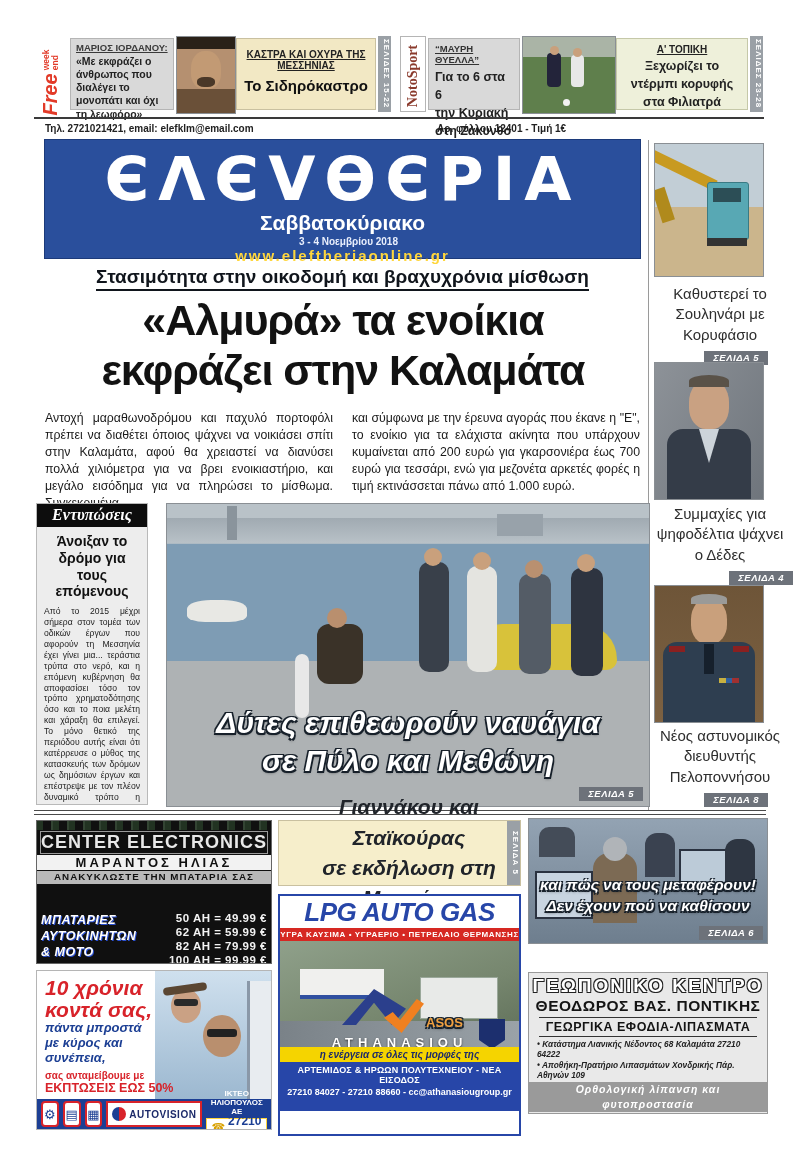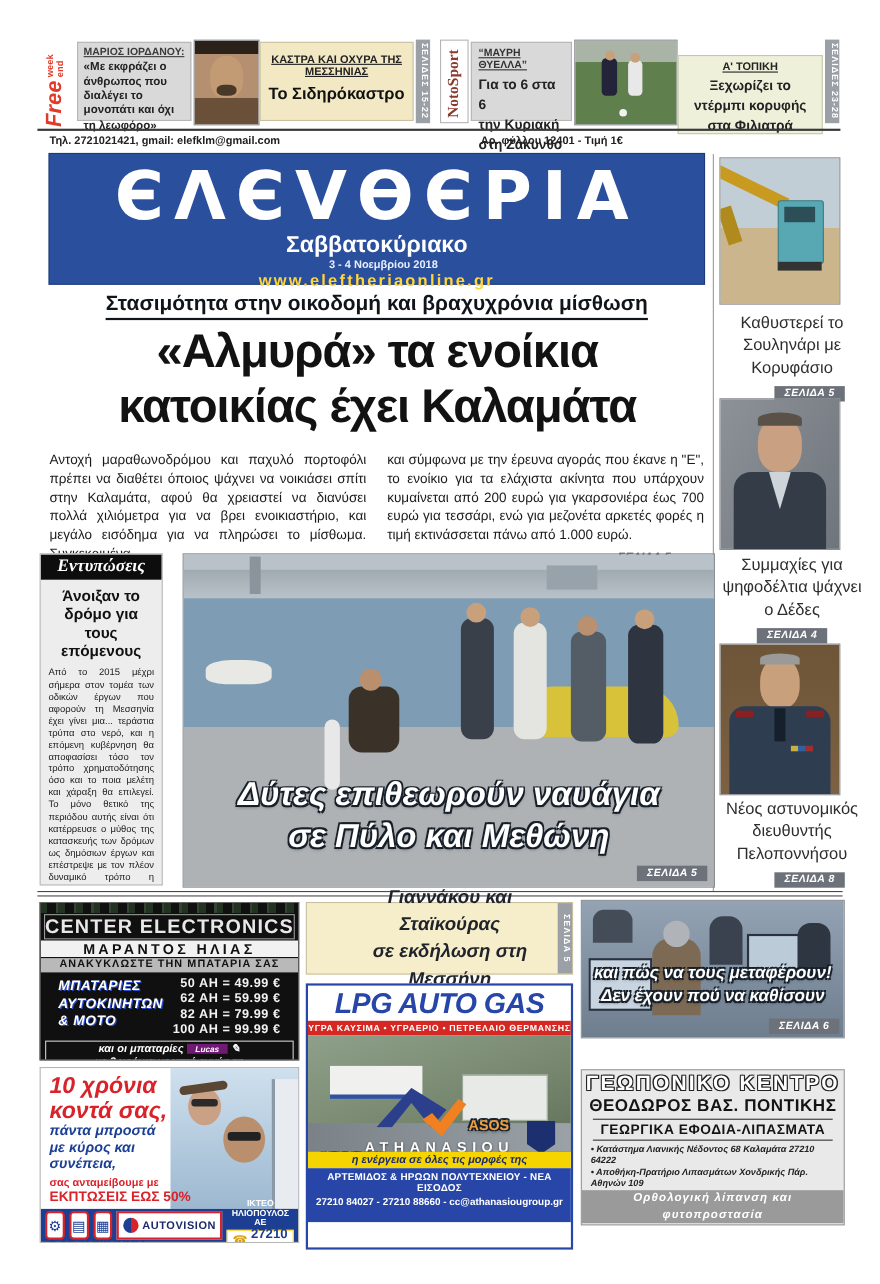--- a/index.html
+++ b/index.html
@@ -45,21 +45,21 @@
   #opinion .op-body{font-size:8.6px;line-height:1.27;text-align:justify;padding:2px 7px;color:#222;}
   
   .side-caption{font-size:15px;color:#2e2e2e;text-align:center;line-height:1.35;}
   
   .ce{background:#101010;border:1px solid #666;color:#eee;}
   .ce .ce-circuit{height:9px;background:repeating-linear-gradient(90deg,#223322 0 6px,#101010 6px 14px,#334433 14px 16px);}
   .ce .ce-title{font-size:18px;font-weight:800;text-align:center;letter-spacing:1px;color:#e8e8e8;
      border:1px solid #9a9a9a;margin:1px 3px;line-height:1.15;}
   .ce .ce-name{background:#f2f2f2;color:#111;font-weight:800;text-align:center;font-size:13px;letter-spacing:3px;line-height:1.2;margin-top:1px;}
   .ce .ce-band{background:#b9b9b9;color:#111;font-weight:800;text-align:center;font-size:9.8px;letter-spacing:1px;line-height:1.25;margin-top:1px;}
-  .ce .ce-main{display:flex;padding:3px 16px 2px;}
+  .ce .ce-main{display:flex;padding:3px 4px 2px;margin-top:24px;}
   .ce .ce-left div{font-size:12.5px;font-weight:800;font-style:italic;color:#fff;
      text-shadow:1px 1px 0 #2a4fd0;margin:2px 0;letter-spacing:.5px;}
   .ce .ce-prices{margin-left:auto;text-align:right;}
   .ce .ce-prices div{font-size:11.5px;font-weight:800;color:#f2f2f2;line-height:1.22;letter-spacing:.5px;}
   .ce .ce-note{border:1px solid #cfcfcf;margin:1px 4px;text-align:center;font-size:10px;font-weight:bold;
      font-style:italic;color:#fff;line-height:1.25;padding:1px 0;}
   .ce .lucas{background:#701a75;color:#fff;font-size:7.5px;padding:0 8px;font-style:italic;}
   .av{background:#fff;border:1px solid #b5b5b5;}
   .av-l1,.av-l2{font-size:21px;font-weight:800;font-style:italic;color:#d8232a;line-height:1.05;}
   .av-l3,.av-l4{font-size:13px;font-weight:800;font-style:italic;color:#1c3f94;line-height:1.15;}
@@ -72,21 +72,21 @@
      color:#1c3f94;font-size:13px;display:flex;align-items:center;justify-content:center;}
   .av-brandbox{background:#fff;border:2px solid #d8232a;display:flex;align-items:center;gap:3px;
      padding:1px 4px;height:20px;}
   .av-logo{width:14px;height:14px;border-radius:50%;background:conic-gradient(#d8232a 0 50%,#1c3f94 50%);}
   .av-brand{font-size:10px;font-weight:800;color:#1c2a6a;letter-spacing:.5px;}
   .av-co{font-size:8px;font-weight:bold;color:#fff;text-align:center;line-height:1.1;}
   .av-phonebox{background:#fff;border:1px solid #ffd63c;display:flex;align-items:center;gap:3px;padding:0 4px;height:18px;}
   .av-phone{font-size:12px;font-weight:800;color:#1c3f94;}
   .messini{background:#f6eecb;border:1px solid #c9c0a0;display:flex;}
   .messini .ms-text{flex:1;display:flex;flex-direction:column;justify-content:center;text-align:center;
-     font-size:17px;font-weight:bold;font-style:italic;color:#20242a;line-height:1.45;padding-left:32px;}
+     font-size:21px;font-weight:bold;font-style:italic;color:#20242a;line-height:1.45;padding-left:32px;}
   .lpg{border:2px solid #2746a8;background:#fff;}
   .lpg-title{font-size:26px;font-weight:900;font-style:italic;color:#2746a8;text-align:center;
      letter-spacing:-.5px;line-height:32px;}
   .lpg-red{background:#d62822;color:#fff;font-size:8px;font-weight:bold;text-align:center;
      letter-spacing:.6px;line-height:13px;}
   .lpg-photo{position:relative;height:106px;background:linear-gradient(160deg,#8fa08a,#76866e 60%,#5e6e58);overflow:hidden;}
   .lpg-yellow{background:#f5d400;color:#1c2a6a;font-size:10px;font-weight:800;font-style:italic;
      text-align:center;line-height:15px;}
   .lpg-footer{background:#2746a8;color:#fff;text-align:center;font-weight:bold;padding-top:3px;}
   .lpg-f1{font-size:9px;letter-spacing:.2px;}
@@ -151,34 +151,34 @@
 
   <div class="photo" style="left:522px;top:36px;width:92px;height:76px;background:linear-gradient(#aab4a6 0 26%,#5f7f4c 26%);">
     <div class="fig" style="left:24px;top:16px;width:14px;height:34px;background:#23243a;border-radius:4px;"></div>
     <div class="fig" style="left:27px;top:9px;width:9px;height:9px;border-radius:50%;background:#c9a07c;"></div>
     <div class="fig" style="left:48px;top:18px;width:13px;height:32px;background:#e8e8e8;border-radius:4px;"></div>
     <div class="fig" style="left:50px;top:11px;width:9px;height:9px;border-radius:50%;background:#c9a07c;"></div>
     <div class="fig" style="left:40px;top:62px;width:7px;height:7px;border-radius:50%;background:#f2f2f2;"></div>
   </div>
 
   <div class="abs" style="left:616px;top:38px;width:132px;height:72px;background:#eef0da;border:1px solid #c5c8a8;
-              box-sizing:border-box;padding:5px 6px;text-align:center;margin-top:12px;">
+              box-sizing:border-box;padding:5px 6px;text-align:center;">
     <div class="feat-kicker">Α' ΤΟΠΙΚΗ</div>
     <div style="font-size:12.5px;font-weight:bold;line-height:1.45;margin-top:2px;color:#222;">
       <div>Ξεχωρίζει το</div>
       <div>ντέρμπι κορυφής</div>
       <div>στα Φιλιατρά</div>
     </div>
   </div>
 
   <div class="vtab" style="left:750px;top:36px;width:13px;height:76px;">ΣΕΛΙΔΕΣ 23-28</div>
 
   <div class="abs" style="left:34px;top:117px;width:730px;height:2px;background:#3a3a3a;"></div>
 
-  <div class="abs" style="left:45px;top:123px;font-size:10px;font-weight:bold;color:#222;">Τηλ. 2721021421, gmail: elefklm@gmail.com</div>
+  <div class="abs" style="left:45px;top:123px;font-size:10px;font-weight:bold;color:#222;">Τηλ. 2721021421, email: elefklm@email.com</div>
   <div class="abs" style="left:437px;top:123px;font-size:10px;font-weight:bold;color:#222;">Αρ. φύλλου 12401  -  Τιμή 1€</div>
 
   <div id="masthead" class="abs" style="left:45px;top:140px;width:595px;height:118px;">
     <div class="mh-title">ЄΛЄVӨЄΡΙΑ</div>
     <div class="mh-ed">Σαββατοκύριακο</div>
     <div class="mh-date">3 - 4 Νοεμβρίου 2018</div>
     <div class="mh-url">www.eleftheriaonline.gr</div>
   </div>
 
   <div class="abs" style="left:648px;top:140px;width:1px;height:670px;background:#9a9a9a;"></div>
@@ -195,21 +195,21 @@
     <span class="badge">ΣΕΛΙΔΑ 5</span>
   </div>
 
   <div class="photo" style="left:654px;top:362px;width:108px;height:136px;background:linear-gradient(120deg,#8d9298,#6f757c);">
     <div class="fig" style="left:34px;top:16px;width:40px;height:50px;border-radius:46% 46% 42% 42%;background:#c9a182;"></div>
     <div class="fig" style="left:34px;top:12px;width:40px;height:12px;border-radius:50% 50% 0 0;background:#5a5248;"></div>
     <div class="fig" style="left:12px;top:66px;width:84px;height:70px;border-radius:16px 16px 0 0;background:#343c48;"></div>
     <div class="fig" style="left:44px;top:66px;width:20px;height:34px;background:#cdd4da;clip-path:polygon(0 0,100% 0,50% 100%);"></div>
   </div>
   <div class="abs side-caption" style="left:652px;top:504px;width:136px;">Συμμαχίες για ψηφοδέλτια ψάχνει ο Δέδες</div>
-  <div class="abs" style="left:636px;top:567px;width:116px;text-align:right;">
+  <div class="abs" style="left:677px;top:567px;width:116px;text-align:right;">
     <span class="badge">ΣΕΛΙΔΑ 4</span>
   </div>
 
   <div class="photo" style="left:654px;top:585px;width:108px;height:136px;background:linear-gradient(#6e5538,#7c6142);">
     <div class="fig" style="left:36px;top:12px;width:36px;height:46px;border-radius:46% 46% 42% 42%;background:#c9a07c;"></div>
     <div class="fig" style="left:36px;top:8px;width:36px;height:10px;border-radius:50% 50% 0 0;background:#9a9a98;"></div>
     <div class="fig" style="left:8px;top:56px;width:92px;height:80px;border-radius:14px 14px 0 0;background:#2e3e50;"></div>
     <div class="fig" style="left:49px;top:58px;width:10px;height:30px;background:#16202c;"></div>
     <div class="fig" style="left:14px;top:60px;width:16px;height:6px;background:#8a2020;"></div>
     <div class="fig" style="left:78px;top:60px;width:16px;height:6px;background:#8a2020;"></div>
@@ -218,21 +218,21 @@
   <div class="abs side-caption" style="left:652px;top:726px;width:136px;">Νέος αστυνομικός διευθυντής Πελοποννήσου</div>
   <div class="abs" style="left:652px;top:789px;width:116px;text-align:right;">
     <span class="badge">ΣΕΛΙΔΑ 8</span>
   </div>
 
   <div class="abs kicker" style="left:45px;top:266px;width:595px;text-align:center;">
     <span>Στασιμότητα στην οικοδομή και βραχυχρόνια μίσθωση</span>
   </div>
   <div class="abs headline" style="left:28px;top:296px;width:630px;">
     <div>«Αλμυρά» τα ενοίκια</div>
-    <div>κατοικίας έχει Καλαμάτα</div>
+    <div>εκφράζει στην Καλαμάτα</div>
   </div>
   <div class="abs" style="left:45px;top:410px;width:595px;display:flex;gap:19px;">
     <div class="bodycol" style="width:288px;">Αντοχή μαραθωνοδρόμου και παχυλό πορτοφόλι πρέπει να διαθέτει όποιος ψάχνει να νοικιάσει σπίτι στην Καλαμάτα, αφού θα χρειαστεί να διανύσει πολλά χιλιόμετρα για να βρει ενοικιαστήριο, και μεγάλο εισόδημα για να πληρώσει το μίσθωμα. Συγκεκριμένα</div>
     <div style="width:288px;">
       <div class="bodycol">και σύμφωνα με την έρευνα αγοράς που έκανε η "Ε", το ενοίκιο για τα ελάχιστα ακίνητα που υπάρχουν κυμαίνεται από 200 ευρώ για γκαρσονιέρα έως 700 ευρώ για τεσσάρι, ενώ για μεζονέτα αρκετές φορές η τιμή εκτινάσσεται πάνω από 1.000 ευρώ.</div>
       <div class="pageline" style="margin-top:6px;">
         <div class="ln" style="flex:1;"></div>
         <span class="lbl">ΣΕΛΙΔΑ 5</span>
         <div class="ln" style="width:22px;"></div>
       </div>

